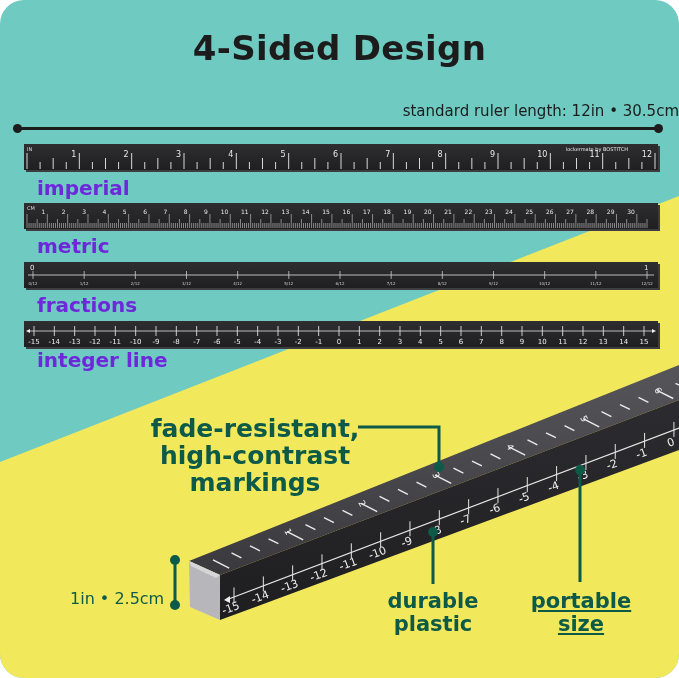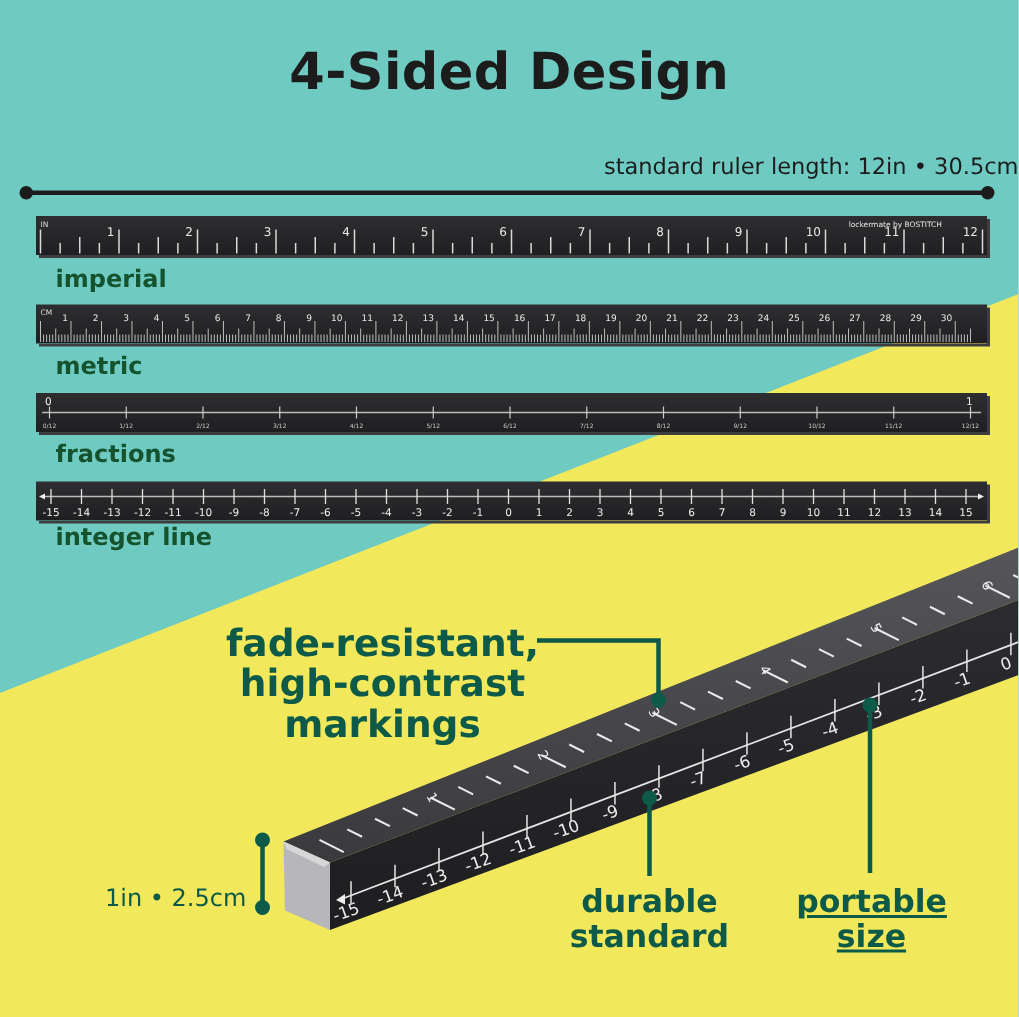--- a/index.html
+++ b/index.html
@@ -1,26 +1,26 @@
 <!DOCTYPE html>
 <html><head>
 <meta charset="utf-8">
 <style>
   html, body { margin:0; padding:0; }
   body { width:679px; height:678px; overflow:hidden; position:relative; font-family:"DejaVu Sans", sans-serif; }
-  .canvas { position:absolute; left:0; top:0; width:679px; height:678px; background:#6fcac2; overflow:hidden; }
+  .canvas { position:absolute; left:0; top:0; width:679px; height:678px; background:#6fcac2; overflow:hidden;border-radius:24px; }
   .bg-yellow { position:absolute; left:0; top:0; width:679px; height:678px; }
   .title { position:absolute; left:0; width:679px; top:28px; text-align:center; font-size:34px; font-weight:bold; color:#1c1c1c; letter-spacing:0.3px; }
   .subtitle { position:absolute; left:0; width:679px; top:102px; text-align:right; font-size:15px; color:#1c1c1c; }
   .measure-line { position:absolute; left:16px; top:127px; width:644px; height:3px; background:#1c1c1c; }
   .dot { position:absolute; width:9px; height:9px; border-radius:50%; background:#1c1c1c; top:-3px; }
   .dot.l { left:-3px; } .dot.r { right:-3px; }
   .ruler { position:absolute; left:24px; width:634px; height:26px; background:linear-gradient(#2e2e30,#1f1f21); box-shadow:2px 2px 0 #3d3d3f; }
   .ruler svg { position:absolute; left:0; top:0; }
-  .side-label { position:absolute; left:37px; font-size:16px; font-weight:bold; color:#14532d; }
+  .side-label { position:absolute; left:37px; font-size:20px; font-weight:bold; color:#6d28d9; }
   .callout { position:absolute; color:#0d5a48; font-weight:bold; text-align:center; line-height:1.08; }
   .size-label { position:absolute; left:70px; top:572px; font-size:16px; color:#0d5a48;margin-top:17px; }
 </style>
 </head>
 <body>
 
 <div class="canvas">
   <svg class="bg-yellow" width="679" height="678">
     <polygon points="0,462 679,196 679,678 0,678" fill="#f2e85c"></polygon>
   </svg>
@@ -650,20 +650,20 @@
     <circle cx="175" cy="605" r="5" fill="#0d5a48"></circle>
   </svg>
 
   <div class="callout" style="left:150px;top:415px;width:210px;font-size:25px;">
     <div>fade-resistant,</div>
     <div>high-contrast</div>
     <div>markings</div>
   </div>
   <div class="callout" style="left:370px;top:590px;width:126px;font-size:21px;">
     <div>durable</div>
-    <div>standard</div>
+    <div>plastic</div>
   </div>
   <div class="callout" style="left:518px;top:590px;width:126px;font-size:21px;text-decoration:underline;">
     <div>portable</div>
     <div>size</div>
   </div>
   <div class="size-label">1in • 2.5cm</div>
 </div>
 
 </body></html>

